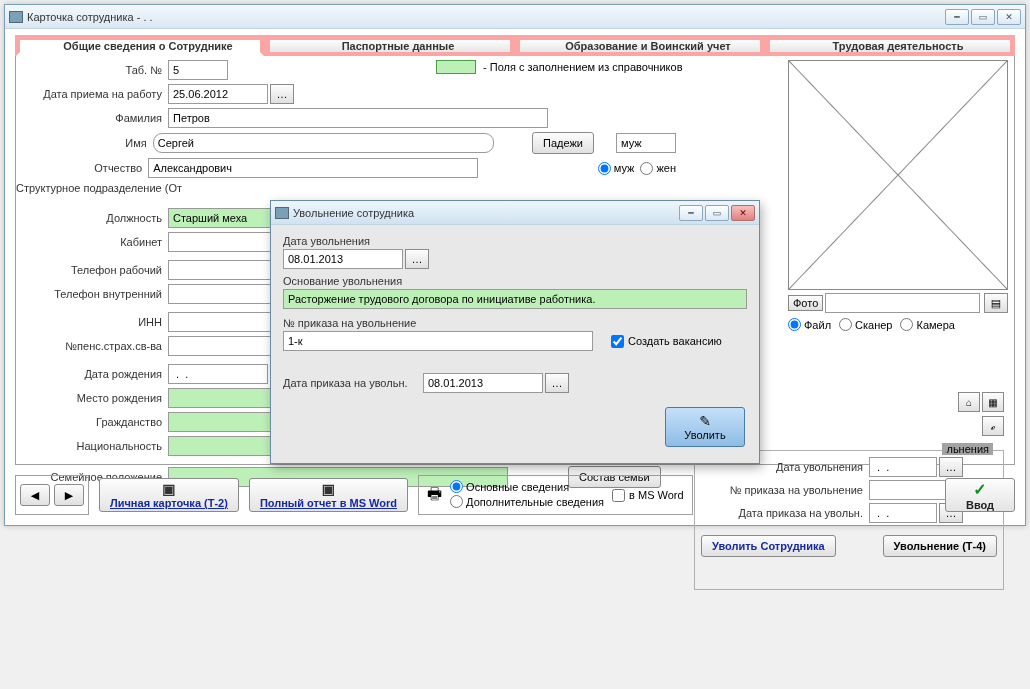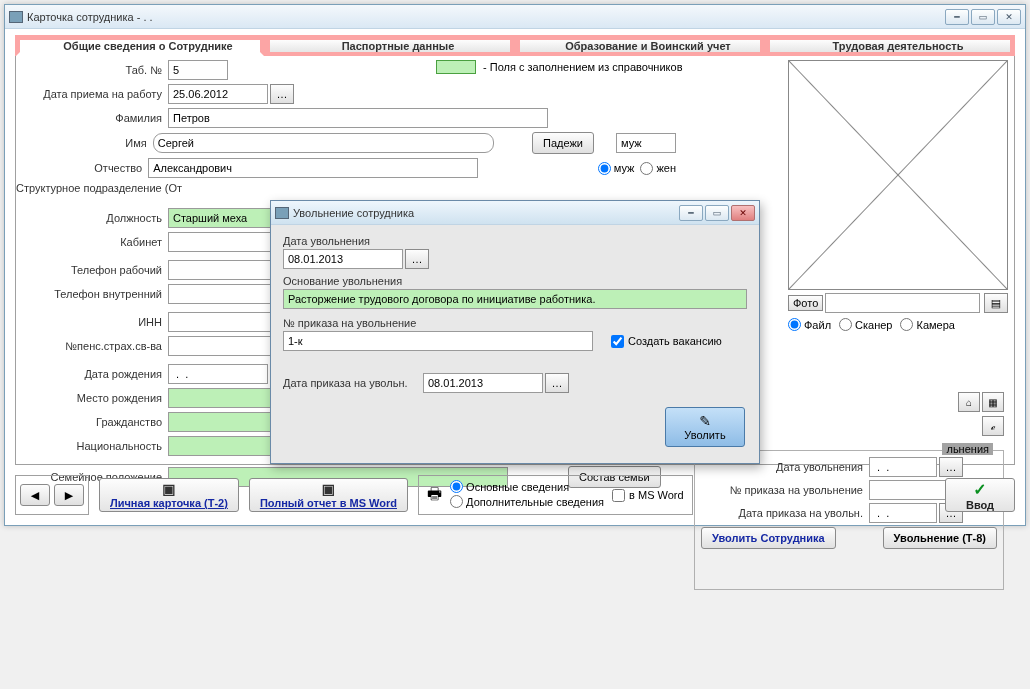--- a/index.html
+++ b/index.html
@@ -231,23 +231,23 @@
         </div>
         <div class="row">
           <div class="lbl" style="width:168px">№ приказа на увольнение</div>
           <input class="tf" style="width: 92px;">
         </div>
         <div class="row">
           <div class="lbl" style="width:168px">Дата приказа на увольн.</div>
           <input class="tf" style="width: 68px;" value=" .  .">
           <button class="btn-small">…</button>
         </div>
-        <div style="display:flex; gap:8px; margin-top:4px; justify-content:space-between">
+        <div style="display:flex; gap:8px; margin-top:12px; justify-content:space-between">
           <button class="btn" style="color:#1528a4;font-weight:bold">Уволить Сотрудника</button>
-          <button class="btn" style="font-weight:bold">Увольнение (Т-8)</button>
+          <button class="btn" style="font-weight:bold">Увольнение (Т-4)</button>
         </div>
       </div>
     </div>
 
     <div class="bottom-bar">
       <div class="nav-box">
         <button class="btn" style="width:30px">◀</button>
         <button class="btn" style="width:30px">▶</button>
       </div>
       <button class="big-btn">

